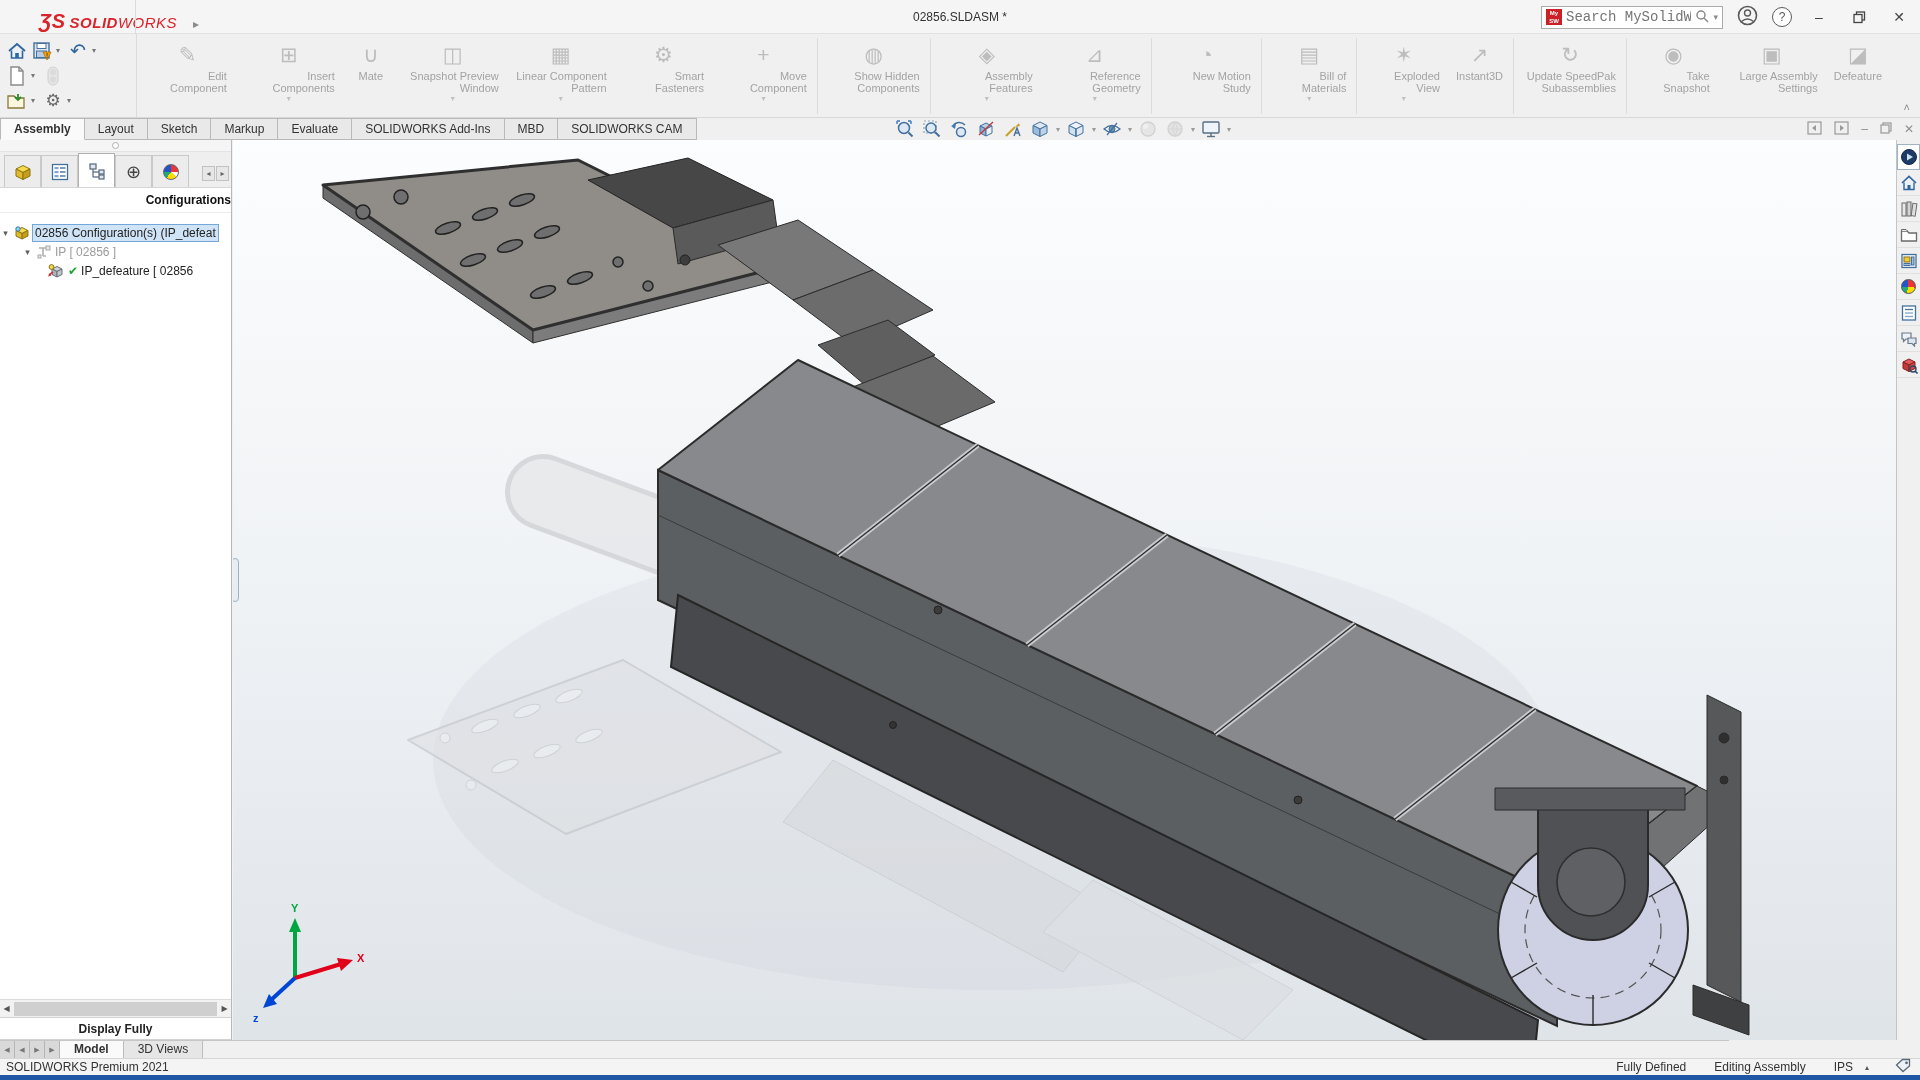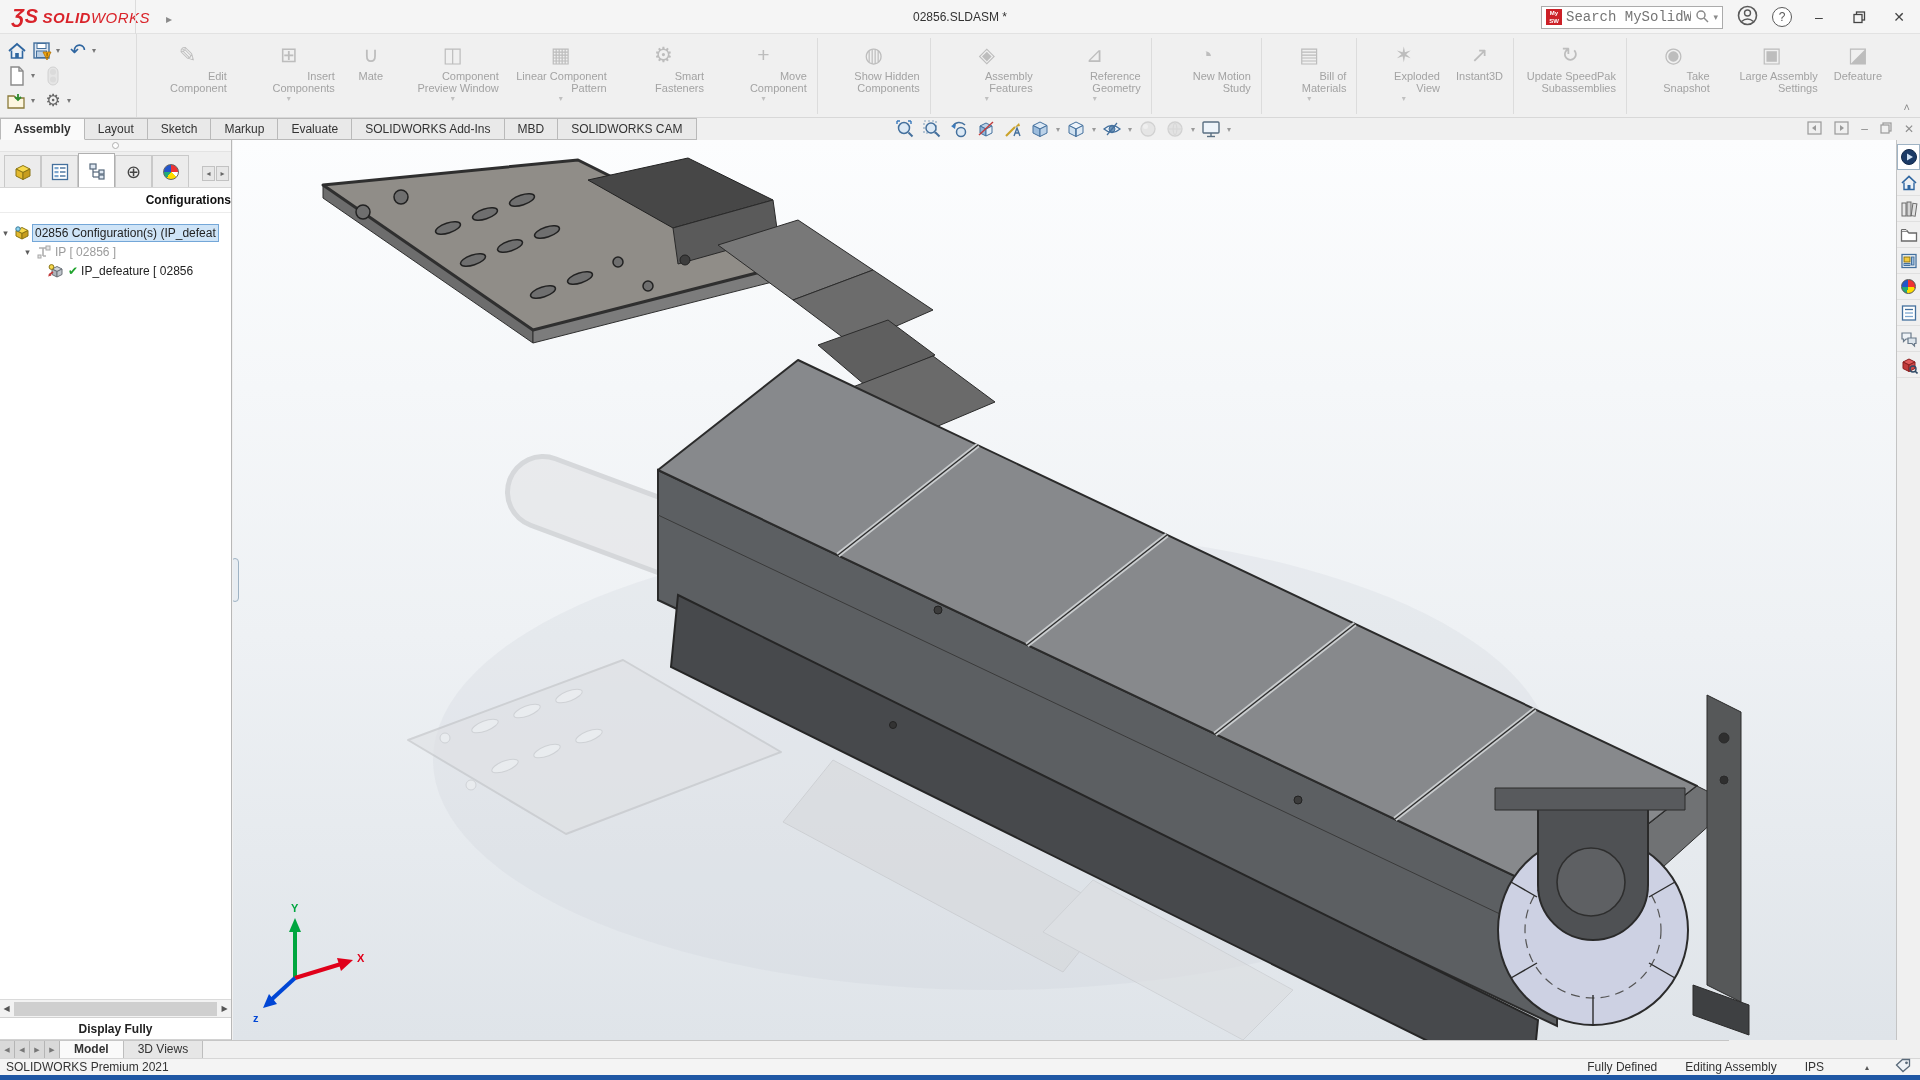--- a/index.html
+++ b/index.html
@@ -1,21 +1,21 @@
 <!DOCTYPE html>
 <html><head>
 <meta charset="utf-8">
 <style>
   * { box-sizing: border-box; margin: 0; padding: 0; }
   html,body { width:1920px; height:1080px; overflow:hidden; }
   body { font-family:"Liberation Sans", sans-serif; font-size:12px; color:#222; background:#f0f0f0; }
   .app { position:relative; width:1920px; height:1080px; background:#f0f0f0; }
 
   
-  .titlebar { position:absolute; left:0; top:0; width:1920px; height:34px; background:#f5f5f5; border-bottom:1px solid #e2e2e2; display:flex; align-items:center; }
+  .titlebar { position:absolute; left:0; top:0; width:1920px; height:34px; background:#f5f5f5; border-bottom:1px solid #e2e2e2; display:flex; align-items:flex-end;padding-left:27px; }
   .logo { display:flex; align-items:baseline; padding-left:12px; font-style:italic; letter-spacing:.5px; }
   .logo .mark { font-size:20px; font-weight:bold; margin-right:4px; }
   .logo .solid { font-size:15px; font-weight:bold; }
   .logo .works { font-size:15px; font-weight:normal; }
   .menu-arrow { color:#8a8a8a; font-style:normal; margin-left:16px; font-size:12px; }
   .logo-sep { position:absolute; left:135px; top:0; width:1px; height:34px; background:#dcdcdc; }
   .doc-title { position:absolute; left:50%; top:0; transform:translateX(-50%); height:34px; line-height:34px; font-size:12px; color:#333; }
   .tb-right { position:absolute; right:8px; top:0; height:34px; display:flex; align-items:center; gap:14px; }
   .search-box { display:flex; align-items:center; width:182px; height:23px; background:#fff; border:1px solid #ababab; padding:0 4px; gap:4px; }
   .mysw-badge { width:16px; height:16px; background:#cc2027; color:#fff; font-size:6px; font-weight:bold; line-height:8px; text-align:center; flex:none; }
@@ -95,21 +95,21 @@
   .bottombar { position:absolute; left:0; top:1040px; width:1729px; height:18px; background:#f0f0f0; border-top:1px solid #c6c6c6; display:flex; align-items:stretch; }
   .nav-btn { width:15px; height:100%; background:#d9d9d9; border-right:1px solid #b5b5b5; font-size:7px; color:#777; display:flex; align-items:center; justify-content:center; }
   .sheet-tab { padding:0 14px; line-height:17px; font-size:12px; background:#e6e6e6; border-right:1px solid #bdbdbd; color:#333; }
   .sheet-tab.active { background:#fafafa; font-weight:bold; }
 
   
   .statusbar { position:absolute; left:0; top:1058px; width:1920px; height:17px; background:#f4f4f4; border-top:1px solid #d6d6d6; display:flex; align-items:center; font-size:12px; color:#333; }
   .sb-left { padding-left:6px; }
   .sb-right { margin-left:auto; display:flex; align-items:center; gap:0; }
   .sb-item { padding:0 28px 0 0; }
-  .sb-units { display:flex; align-items:center; gap:41px; padding-right:26px; }
+  .sb-units { display:flex; align-items:center; gap:12px; padding-right:26px; }
   .sb-up { font-size:8px; color:#555; }
   .sliver { position:absolute; left:0; top:1075px; width:1920px; height:5px; background:#1f57a4; }
 </style>
 </head>
 <body>
 
 <div class="app">
 
   <div class="titlebar">
     <div class="logo" style="color:#d9232a;">
@@ -216,21 +216,21 @@
           <span class="ric">⊞</span>
           <span class="rlabel">Insert Components</span>
           <span class="rcaret">▾</span>
         </div>
       <div class="rbtn">
           <span class="ric">∪</span>
           <span class="rlabel">Mate</span>
         </div>
       <div class="rbtn">
           <span class="ric">◫</span>
-          <span class="rlabel">Component Preview Window</span>
+          <span class="rlabel">Snapshot Preview Window</span>
           <span class="rcaret">▾</span>
         </div>
       <div class="rbtn">
           <span class="ric">▦</span>
           <span class="rlabel">Linear Component Pattern</span>
           <span class="rcaret">▾</span>
         </div>
       <div class="rbtn">
           <span class="ric">⚙</span>
           <span class="rlabel">Smart Fasteners</span>

